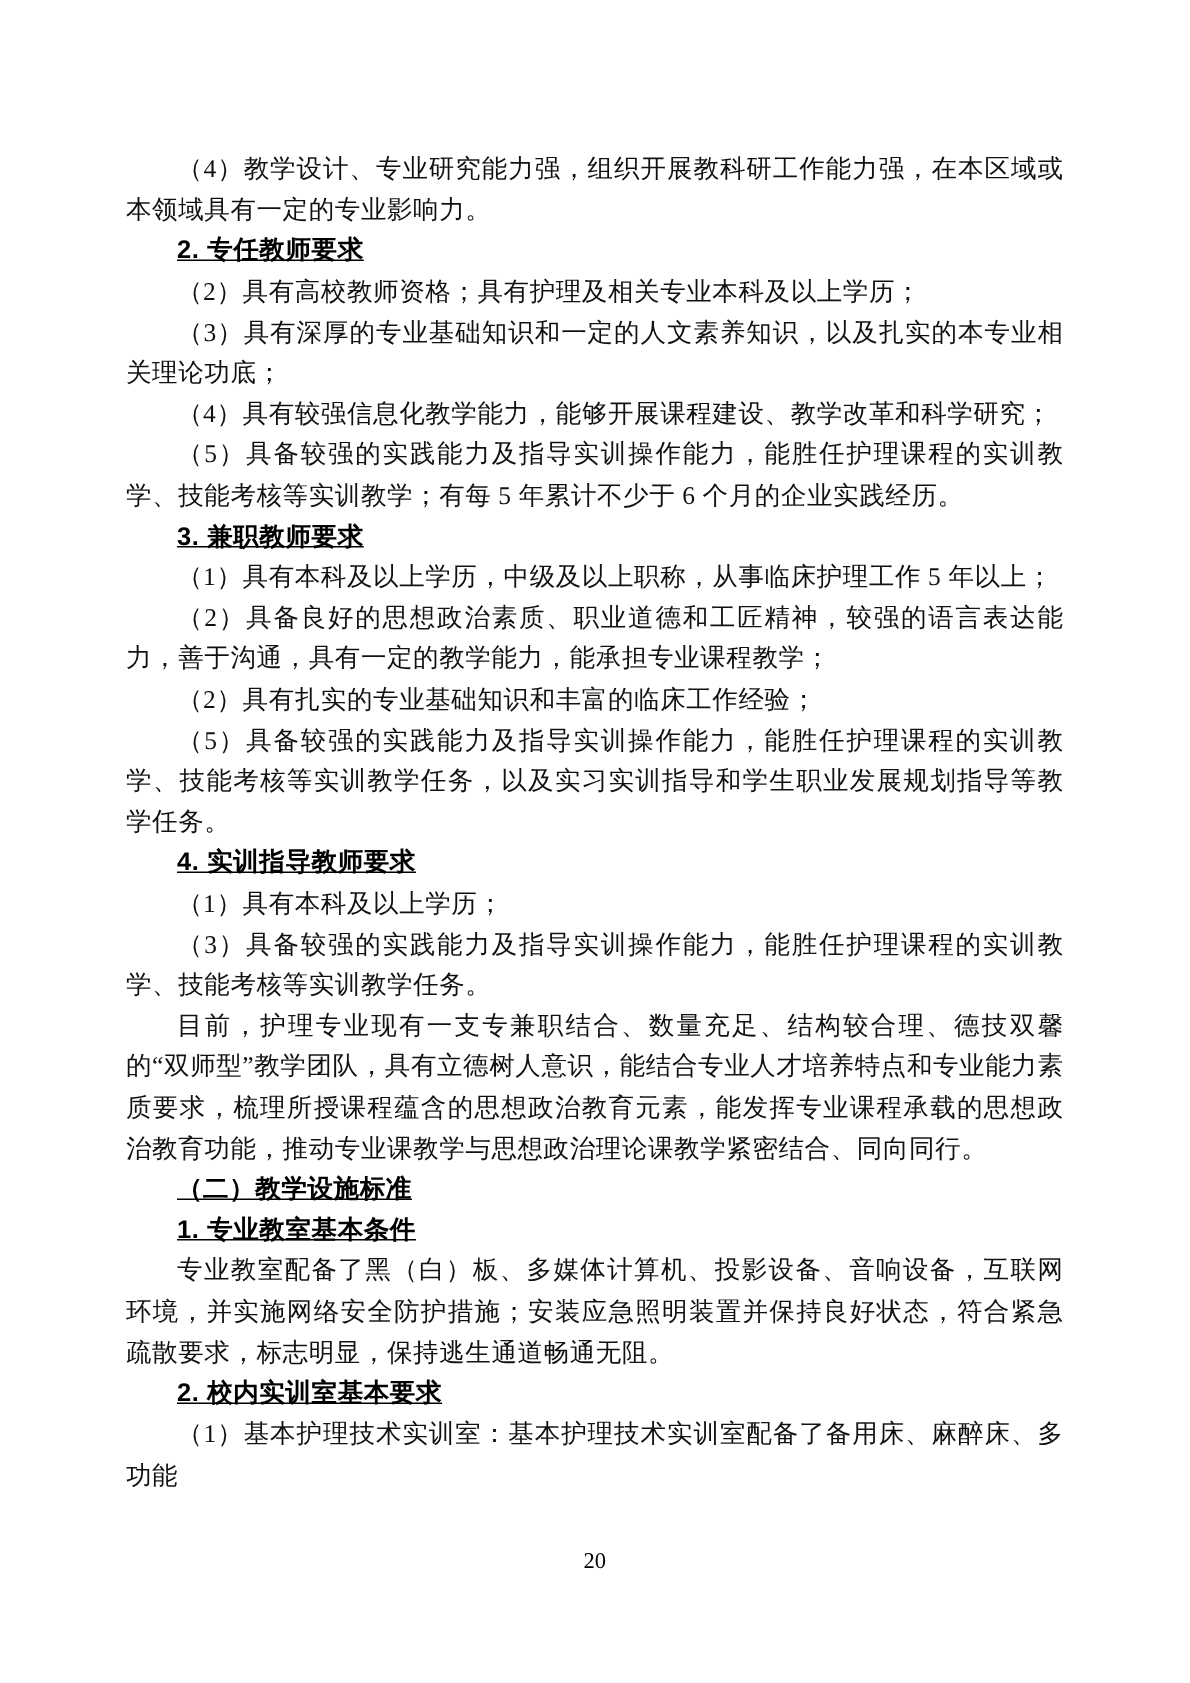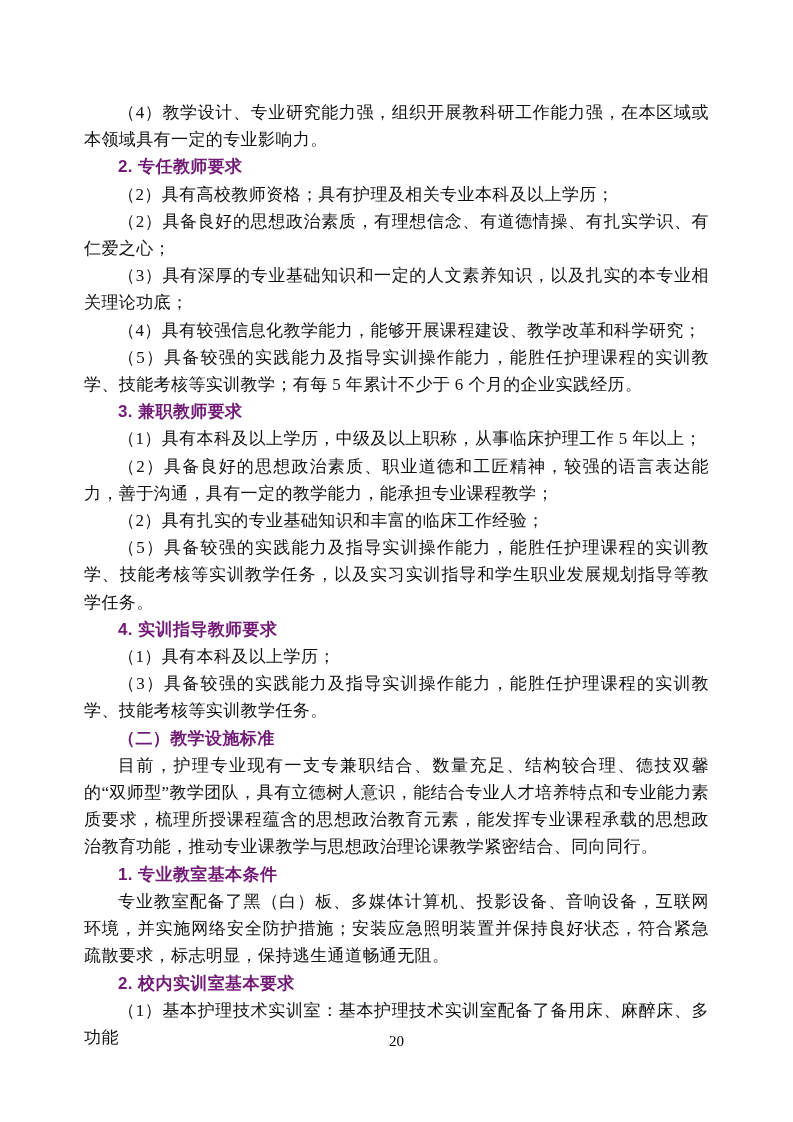--- a/index.html
+++ b/index.html
@@ -32,54 +32,54 @@
     color: #111111;
     letter-spacing: 0.4px;
     word-break: break-all;
   }
   .para.body {
     font-family: "Liberation Serif", "DejaVu Serif", serif;
   }
   .para.heading {
     font-family: "Liberation Sans", "DejaVu Sans", sans-serif;
     font-weight: bold;
-    color: #701a75;
+    color: #000000;
+    text-decoration: underline;
   }
   .footer {
     position: absolute;
     top: 1033px;
     left: 0;
     width: 100%;
     text-align: center;
     font-family: "Liberation Serif", "DejaVu Serif", serif;
     font-size: 15px;
     color: #000000;
   }
 </style>
 </head>
 <body>
 
 <div class="page">
   <div class="content">
       <p class="para body">（4）教学设计、专业研究能力强，组织开展教科研工作能力强，在本区域或本领域具有一定的专业影响力。</p>
       <p class="para heading">2. 专任教师要求</p>
       <p class="para body">（2）具有高校教师资格；具有护理及相关专业本科及以上学历；</p>
-      <p class="para body">（2）具备良好的思想政治素质，有理想信念、有道德情操、有扎实学识、有仁爱之心；</p>
       <p class="para body">（3）具有深厚的专业基础知识和一定的人文素养知识，以及扎实的本专业相关理论功底；</p>
       <p class="para body">（4）具有较强信息化教学能力，能够开展课程建设、教学改革和科学研究；</p>
       <p class="para body">（5）具备较强的实践能力及指导实训操作能力，能胜任护理课程的实训教学、技能考核等实训教学；有每 5 年累计不少于 6 个月的企业实践经历。</p>
       <p class="para heading">3. 兼职教师要求</p>
       <p class="para body">（1）具有本科及以上学历，中级及以上职称，从事临床护理工作 5 年以上；</p>
       <p class="para body">（2）具备良好的思想政治素质、职业道德和工匠精神，较强的语言表达能力，善于沟通，具有一定的教学能力，能承担专业课程教学；</p>
       <p class="para body">（2）具有扎实的专业基础知识和丰富的临床工作经验；</p>
       <p class="para body">（5）具备较强的实践能力及指导实训操作能力，能胜任护理课程的实训教学、技能考核等实训教学任务，以及实习实训指导和学生职业发展规划指导等教学任务。</p>
       <p class="para heading">4. 实训指导教师要求</p>
       <p class="para body">（1）具有本科及以上学历；</p>
       <p class="para body">（3）具备较强的实践能力及指导实训操作能力，能胜任护理课程的实训教学、技能考核等实训教学任务。</p>
+      <p class="para body">目前，护理专业现有一支专兼职结合、数量充足、结构较合理、德技双馨的“双师型”教学团队，具有立德树人意识，能结合专业人才培养特点和专业能力素质要求，梳理所授课程蕴含的思想政治教育元素，能发挥专业课程承载的思想政治教育功能，推动专业课教学与思想政治理论课教学紧密结合、同向同行。</p>
       <p class="para heading">（二）教学设施标准</p>
-      <p class="para body">目前，护理专业现有一支专兼职结合、数量充足、结构较合理、德技双馨的“双师型”教学团队，具有立德树人意识，能结合专业人才培养特点和专业能力素质要求，梳理所授课程蕴含的思想政治教育元素，能发挥专业课程承载的思想政治教育功能，推动专业课教学与思想政治理论课教学紧密结合、同向同行。</p>
       <p class="para heading">1. 专业教室基本条件</p>
       <p class="para body">专业教室配备了黑（白）板、多媒体计算机、投影设备、音响设备，互联网环境，并实施网络安全防护措施；安装应急照明装置并保持良好状态，符合紧急疏散要求，标志明显，保持逃生通道畅通无阻。</p>
       <p class="para heading">2. 校内实训室基本要求</p>
       <p class="para body">（1）基本护理技术实训室：基本护理技术实训室配备了备用床、麻醉床、多功能</p>
     </div>
   <div class="footer">20</div>
 </div>
 
 </body></html>

